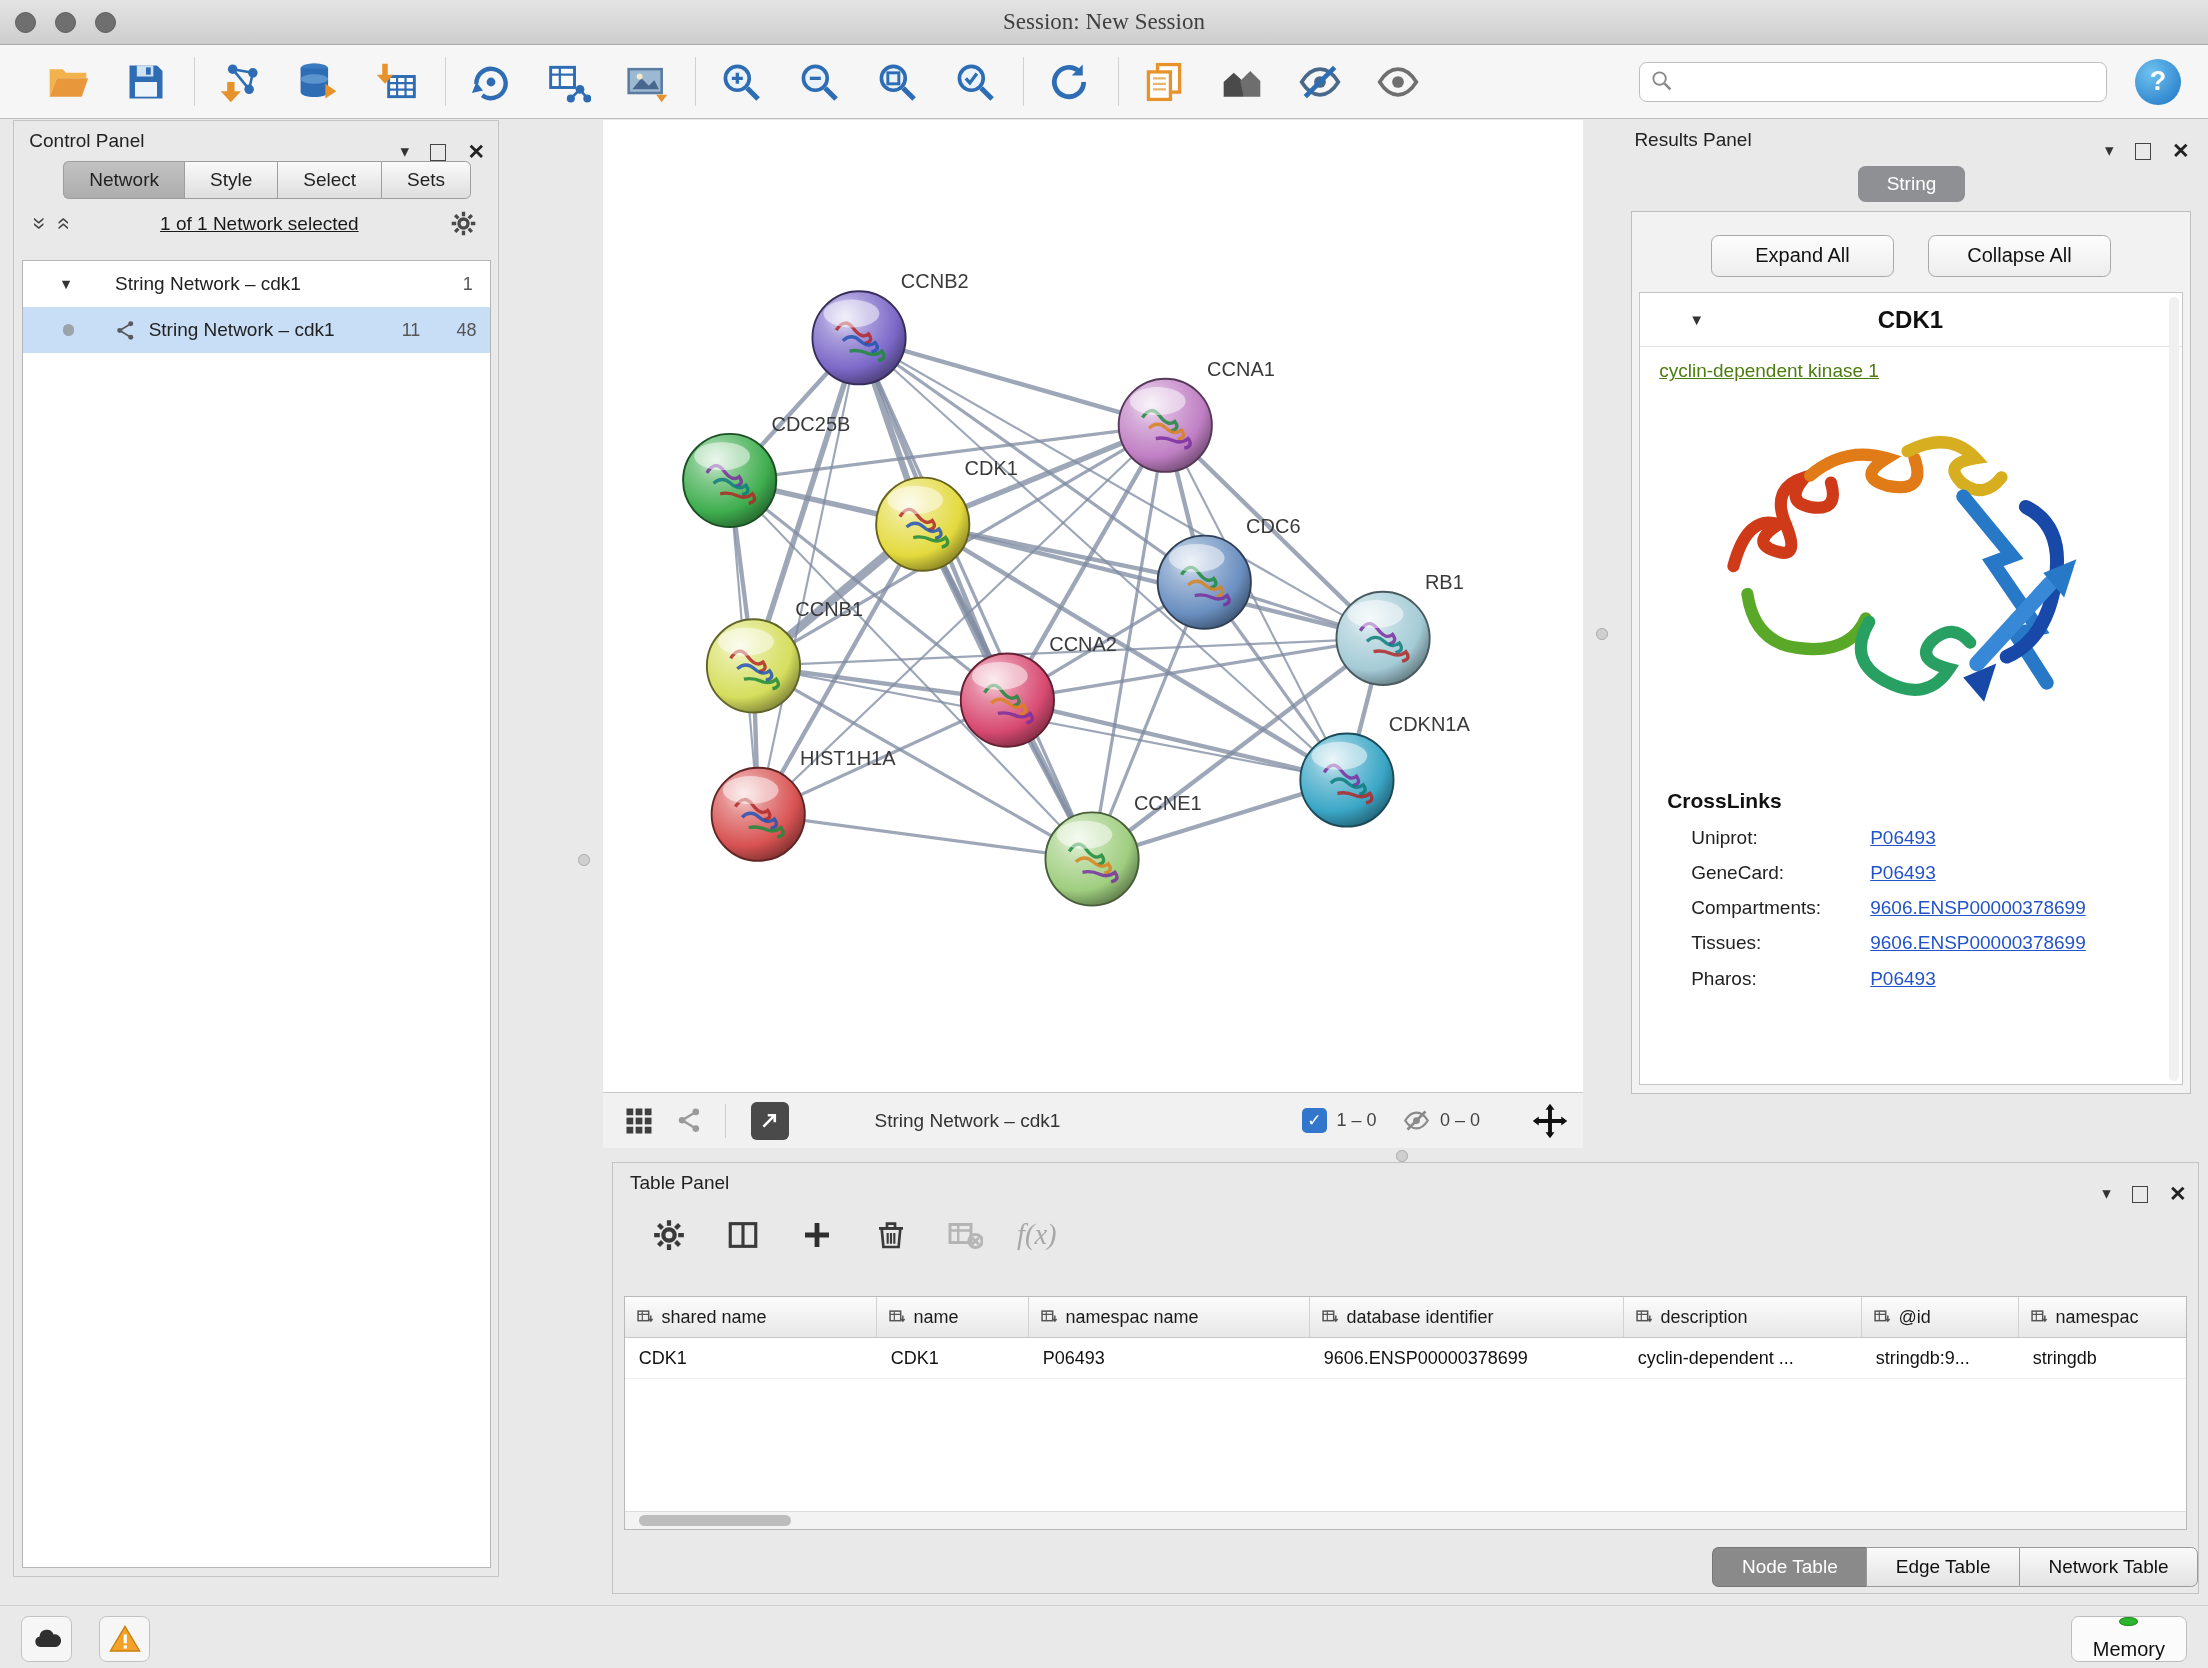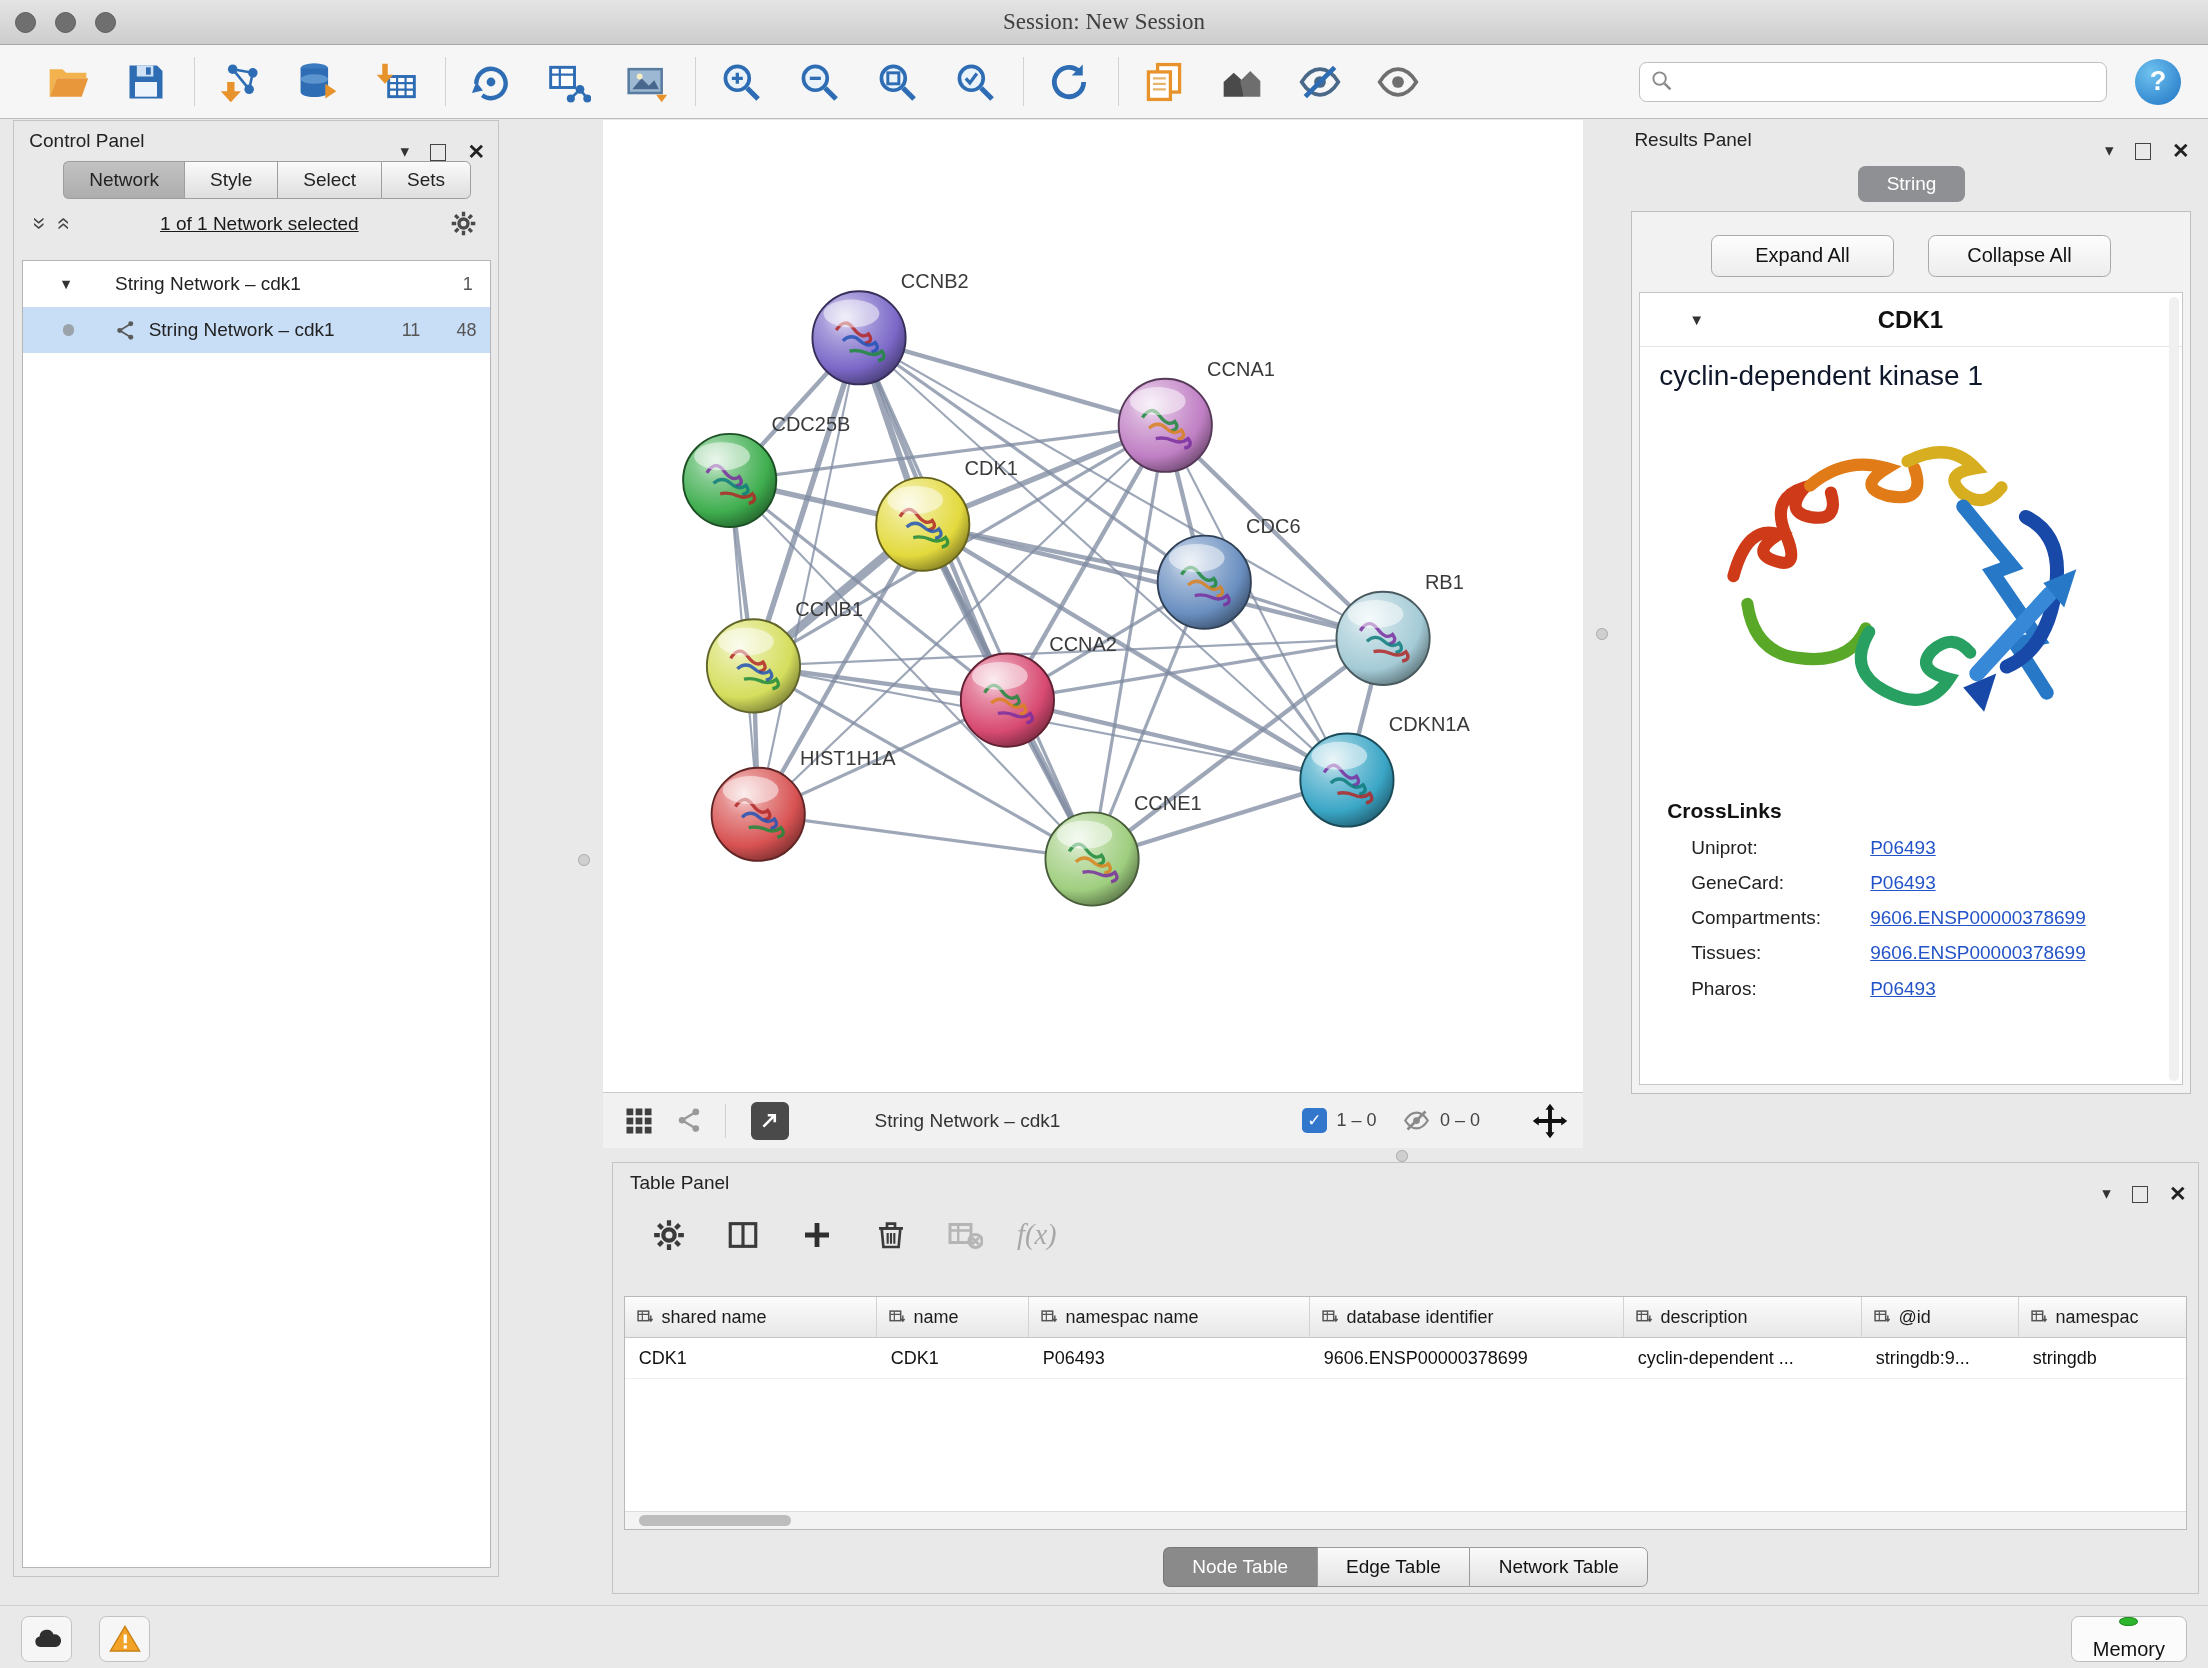--- a/index.html
+++ b/index.html
@@ -61,42 +61,42 @@
   
   .results-panel{position:absolute;left:1623px;top:120px;width:576px;height:1027px;}
   .rp-header{position:relative;height:40px;line-height:40px;padding-left:11.4px;}
   .string-tab{position:absolute;left:235px;top:46px;width:107px;height:36px;background:#8e9094;border-radius:7.6px;color:#fff;font-size:19px;text-align:center;line-height:36px;}
   .rp-box{position:absolute;left:7.6px;right:7.6px;top:91px;bottom:53px;background:#f2f2f2;border:1px solid #bfbfbf;}
   .rp-buttons{display:flex;justify-content:center;gap:34px;margin-top:23px;}
   .rp-btn{min-width:181px;height:40px;background:linear-gradient(#fdfdfd,#ededed);border:1px solid #a9a9a9;border-radius:7.6px;font-size:20px;line-height:38px;text-align:center;color:#111;}
   .rp-content{position:absolute;left:7.6px;right:7.6px;top:80px;bottom:7.6px;background:#fff;border:1px solid #c6c6c6;}
   .rp-protein-header{position:relative;height:53px;border-bottom:1px solid #e4e4e4;display:flex;align-items:center;}
   .rp-protein-name{flex:1;text-align:center;font-size:24px;font-weight:bold;color:#111;}
-  .rp-desc{font-size:28px;color:#0f172a;padding:13.3px 0 0 19px;}
+  .rp-desc{font-size:19px;color:#4d7c0f;padding:13.3px 0 0 19px;text-decoration:underline;}
   .rp-structure{display:block;margin:17px auto 0 auto;}
   .rp-crosslinks-title{font-size:21px;font-weight:bold;color:#111;padding:21px 0 0 27px;}
   .rp-link-row{display:flex;font-size:19px;padding:13.3px 0 0 51px;}
   .rp-link-label{width:179px;color:#222;}
   .rp-link-value{color:#2353c8;text-decoration:underline;}
   .rp-scroll{position:absolute;right:2.9px;top:3.8px;bottom:3.8px;width:9.5px;background:#f0f0f0;border-radius:4.8px;}
 
   
   .table-panel{position:absolute;left:612px;top:1162px;width:1587px;height:432px;background:#e9e9e9;border:1px solid #c4c4c4;box-sizing:border-box;}
   .tp-header{position:relative;height:40px;line-height:40px;padding-left:17px;}
   .tp-toolbar{display:flex;align-items:center;height:63px;padding-left:34px;gap:30px;}
   .tp-tool{width:44px;height:44px;display:flex;align-items:center;justify-content:center;}
   .fx-label{font-family:"Liberation Serif",serif;font-style:italic;font-size:28.5px;color:#a8a8a8;}
   .tp-table{position:absolute;left:11.4px;right:11.4px;top:133px;bottom:63px;background:#fff;border:1px solid #b9b9b9;overflow:hidden;}
   .tp-head{display:flex;height:40px;background:linear-gradient(#fcfcfc,#e7e7e7);border-bottom:1px solid #c6c6c6;}
   .tp-hcell{display:flex;align-items:center;gap:7.6px;padding-left:11.4px;border-right:1px solid #d2d2d2;font-size:18px;color:#1c1c1c;box-sizing:border-box;overflow:hidden;white-space:nowrap;}
   .tp-row{display:flex;height:40px;border-bottom:1px solid #f0f0f0;}
   .tp-cell{padding-left:13.3px;font-size:18px;color:#111;display:flex;align-items:center;box-sizing:border-box;overflow:hidden;white-space:nowrap;}
   .tp-hscroll{position:absolute;left:0;right:0;bottom:0;height:17px;background:#f3f3f3;border-top:1px solid #ddd;}
   .tp-thumb{position:absolute;left:13.3px;top:2.9px;width:152px;height:11.4px;background:#bdbdbd;border-radius:5.7px;}
-  .tp-tabs{position:absolute;left:0;right:0;bottom:5.7px;display:flex;justify-content:center;}
+  .tp-tabs{position:absolute;left:0;right:0;bottom:5.7px;display:flex;justify-content:flex-end;}
   .tp-tab{border:1px solid #9a9a9a;border-right-width:0;background:linear-gradient(#fafafa,#e3e3e3);font-size:19px;line-height:38px;padding:0 28.5px;color:#111;}
   .tp-tab:first-child{border-radius:6.7px 0 0 6.7px;}
   .tp-tab:last-child{border-right-width:1px;border-radius:0 6.7px 6.7px 0;}
   .tp-tab.active{background:#8a8a8a;color:#fff;border-color:#777;}
 
   
   .statusbar{position:absolute;left:0;top:1605px;width:2208px;height:63px;background:#e9e9e9;border-top:1px solid #cfcfcf;}
   .sb-btn{position:absolute;top:9.5px;width:49px;height:44px;background:#f6f6f6;border:1px solid #c2c2c2;border-radius:7.6px;display:flex;align-items:center;justify-content:center;}
   .memory-btn{position:absolute;right:21px;top:9.5px;height:44px;background:#fbfbfb;border:1px solid #bdbdbd;border-radius:7.6px;display:flex;align-items:center;gap:11.4px;padding:0 21px;font-size:20px;color:#111;flex-direction:column;}
   .mem-dot{width:17px;height:17px;border-radius:50%;background:#2db52d;border:1px solid #1d8a1d;}

